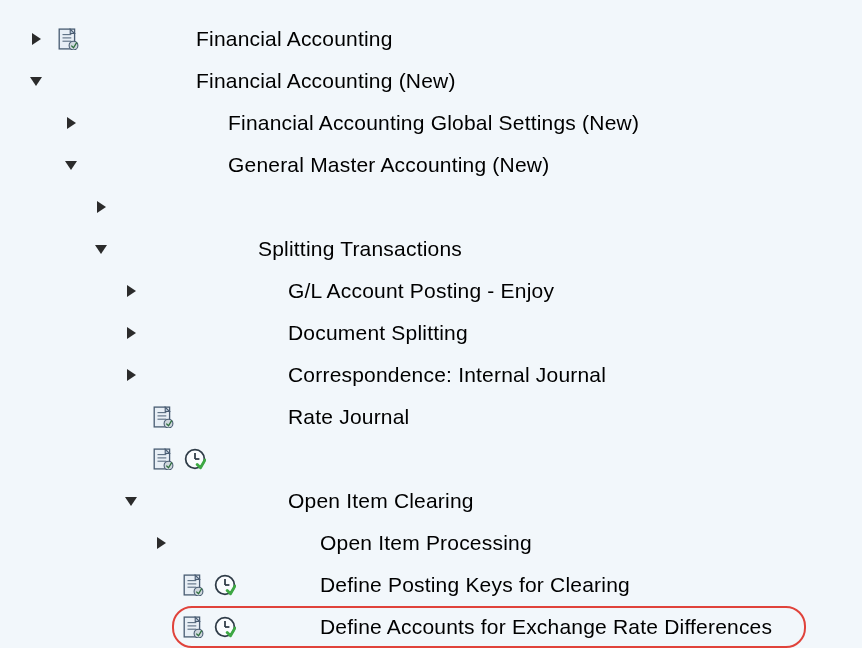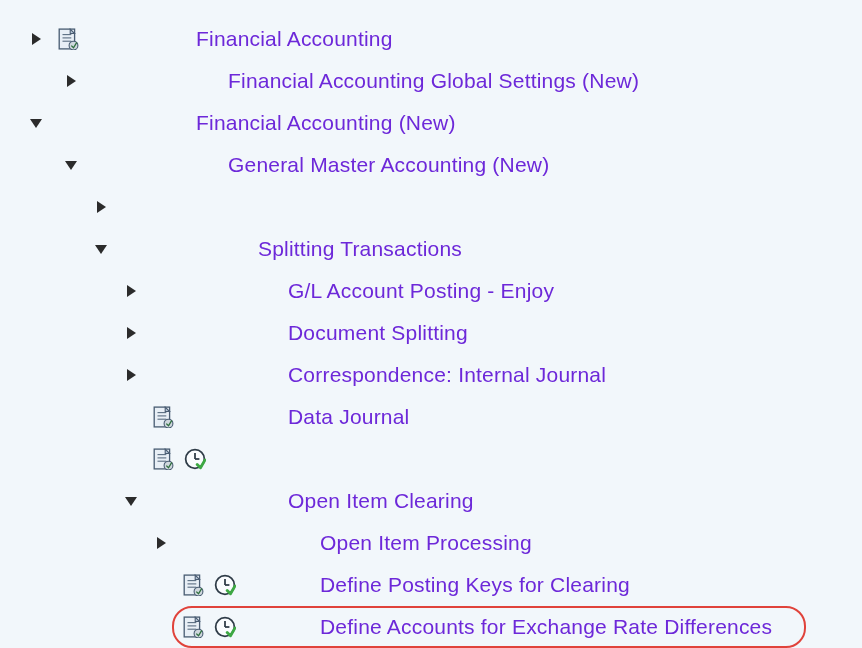--- a/index.html
+++ b/index.html
@@ -32,21 +32,21 @@
   .icon-slot {
     width: 32px;
     display: flex;
     align-items: center;
     justify-content: center;
     flex: none;
   }
   .label {
     margin-left: 6px;
     white-space: nowrap;
-    color: #6d28d9;
+    color: #000000;
     letter-spacing: 0.2px;
   }
   .pad {
     display: inline-block;
     flex: none;
   }
   .highlight-ring {
     position: absolute;
     left: 172px;
     right: 56px;
@@ -109,36 +109,36 @@
       </span>
     <span class="icon-slot">
       <svg width="22" height="22" viewBox="0 0 20 20">
           <use href="#doc-icon"></use>
         </svg>
     </span>
     <span class="label" style="position:absolute;left:190px">Financial Accounting</span>
   </div>
 
   <div class="row">
+    <span class="pad" style="width:20px"></span>
+    <span class="arrow-slot">
+        <span class="arrow-down"></span>
+      </span>
+    <span class="label" style="position:absolute;left:190px">Financial Accounting (New)</span>
+  </div>
+
+  <div class="row">
     <span class="pad" style="width:55px"></span>
     <span class="arrow-slot">
         <span class="arrow-right"></span>
       </span>
     <span class="label" style="position:absolute;left:222px">Financial Accounting Global Settings (New)</span>
   </div>
 
   <div class="row">
-    <span class="pad" style="width:20px"></span>
-    <span class="arrow-slot">
-        <span class="arrow-down"></span>
-      </span>
-    <span class="label" style="position:absolute;left:190px">Financial Accounting (New)</span>
-  </div>
-
-  <div class="row">
     <span class="pad" style="width:55px"></span>
     <span class="arrow-slot">
         <span class="arrow-down"></span>
       </span>
     <span class="label" style="position:absolute;left:222px">General Master Accounting (New)</span>
   </div>
 
   <div class="row">
     <span class="pad" style="width:85px"></span>
     <span class="arrow-slot">
@@ -179,21 +179,21 @@
   </div>
 
   <div class="row">
     <span class="pad" style="width:115px"></span>
     <span class="arrow-slot"></span>
     <span class="icon-slot">
       <svg width="22" height="22" viewBox="0 0 20 20">
           <use href="#doc-icon"></use>
         </svg>
     </span>
-    <span class="label" style="position:absolute;left:282px">Data Journal</span>
+    <span class="label" style="position:absolute;left:282px">Rate Journal</span>
   </div>
 
   <div class="row">
     <span class="pad" style="width:115px"></span>
     <span class="arrow-slot"></span>
     <span class="icon-slot">
       <svg width="22" height="22" viewBox="0 0 20 20">
           <use href="#doc-icon"></use>
         </svg>
     </span>

